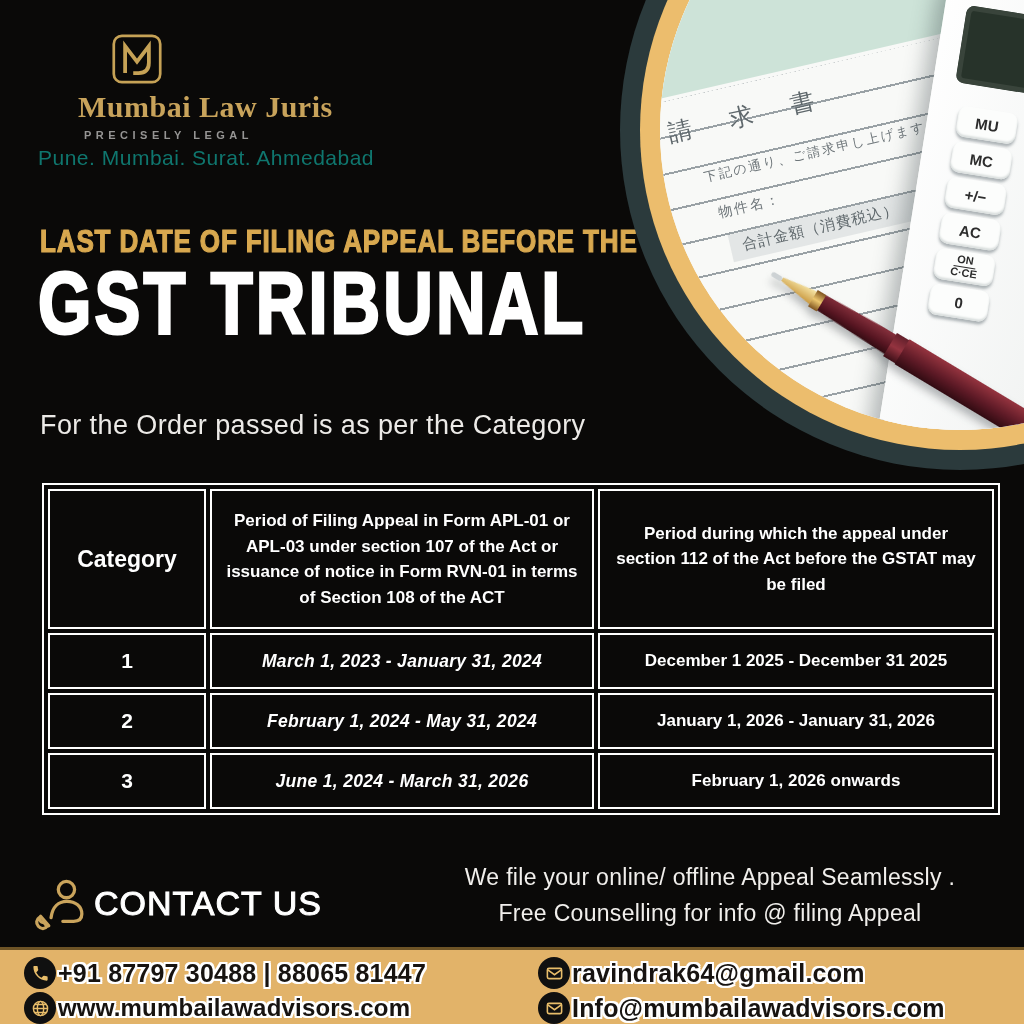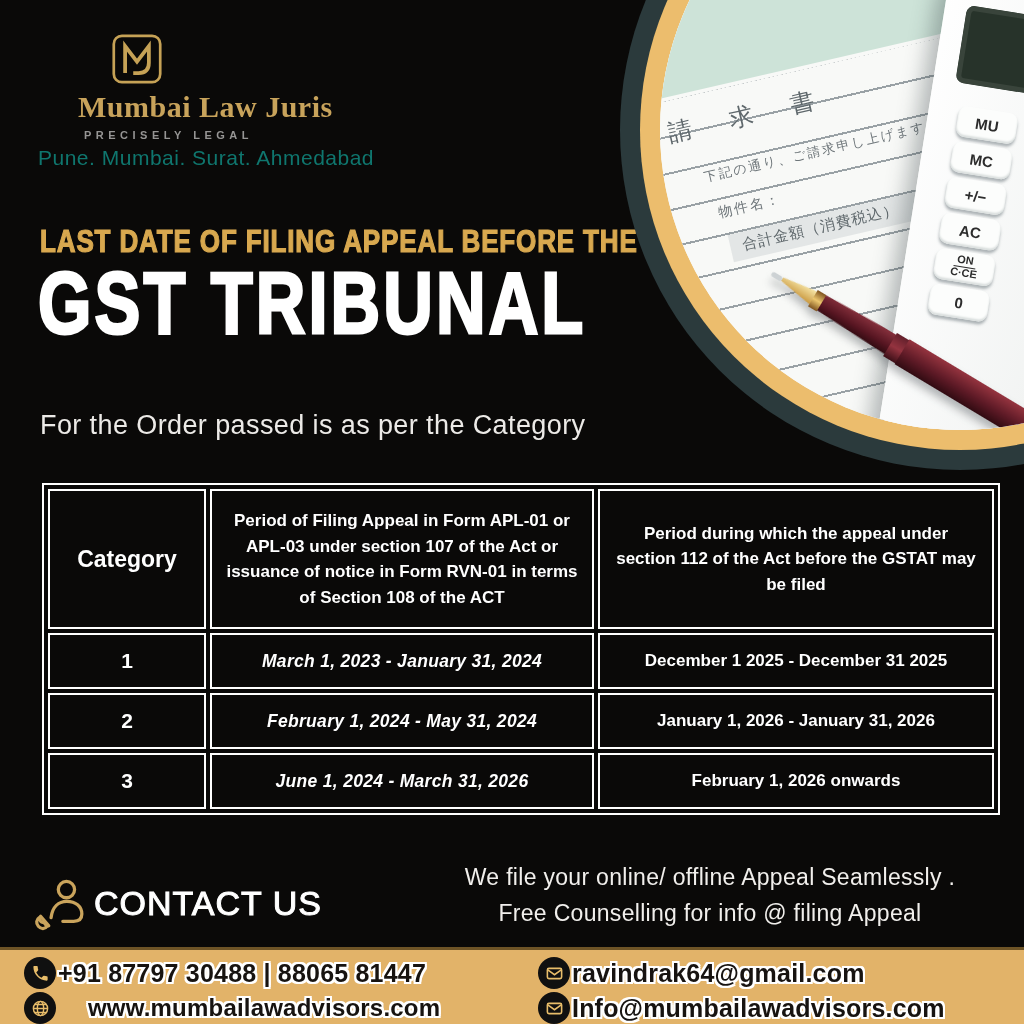--- a/index.html
+++ b/index.html
@@ -117,21 +117,21 @@
   .bar-col { position:absolute; top:7px; display:flex; flex-direction:column; gap:3px; }
   .bar-left { left:24px; }
   .bar-right { left:538px; }
   .bar-row { display:flex; align-items:center; gap:2px; height:32px; }
   .icon-circle { width:32px; height:32px; border-radius:50%; background:#101010;
     display:flex; align-items:center; justify-content:center; flex:0 0 32px; }
   .icon-circle svg { width:19px; height:19px; }
   .bar-text { font-size:25px; font-weight:bold; color:#171310; letter-spacing:.2px; white-space:nowrap;
     text-shadow:-2px -2px 0 #fff, 2px -2px 0 #fff, -2px 2px 0 #fff, 2px 2px 0 #fff,
                 -2px 0 0 #fff, 2px 0 0 #fff, 0 -2px 0 #fff, 0 2px 0 #fff; }
-  .bar-text.site { font-size:24px;margin-left:30px; }
+  .bar-text.site { font-size:24px; }
 </style>
 </head>
 <body>
 
 <div class="page">
 
   <svg class="logo-svg" viewBox="0 0 100 100">
     <rect x="7" y="7" width="86" height="86" rx="15" fill="none" stroke="#c6a256" stroke-width="5"></rect>
     <path d="M28 76 V26 L50 55 L72 26 V57 Q72 76 53 76 H43" fill="none" stroke="#c6a256" stroke-width="7"></path>
   </svg>

